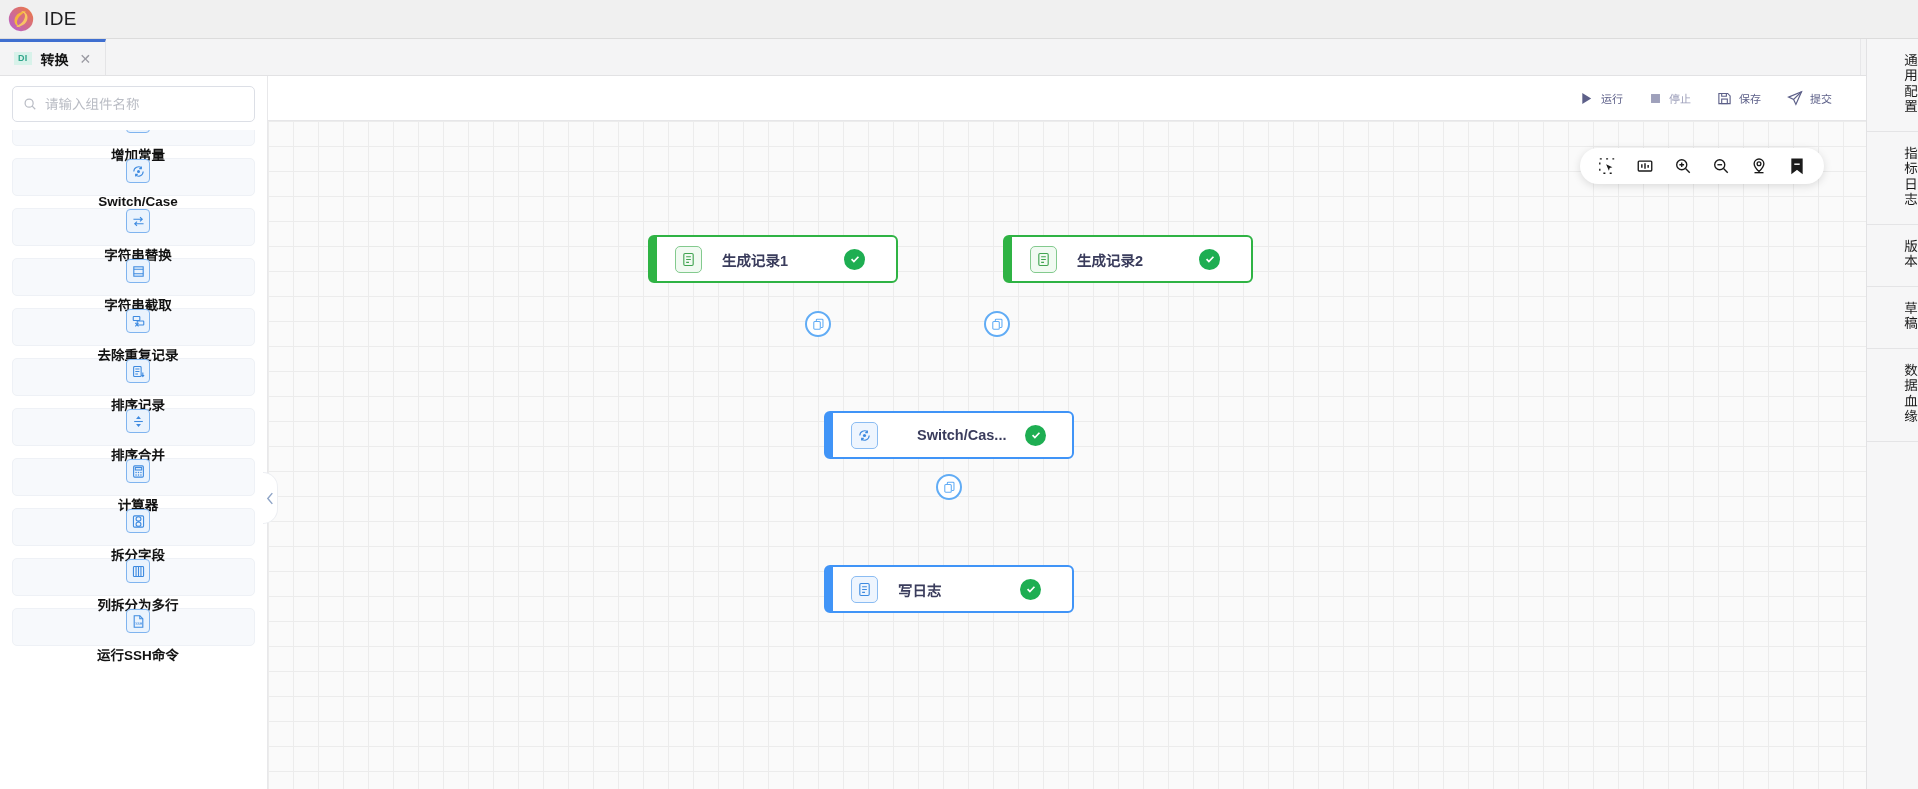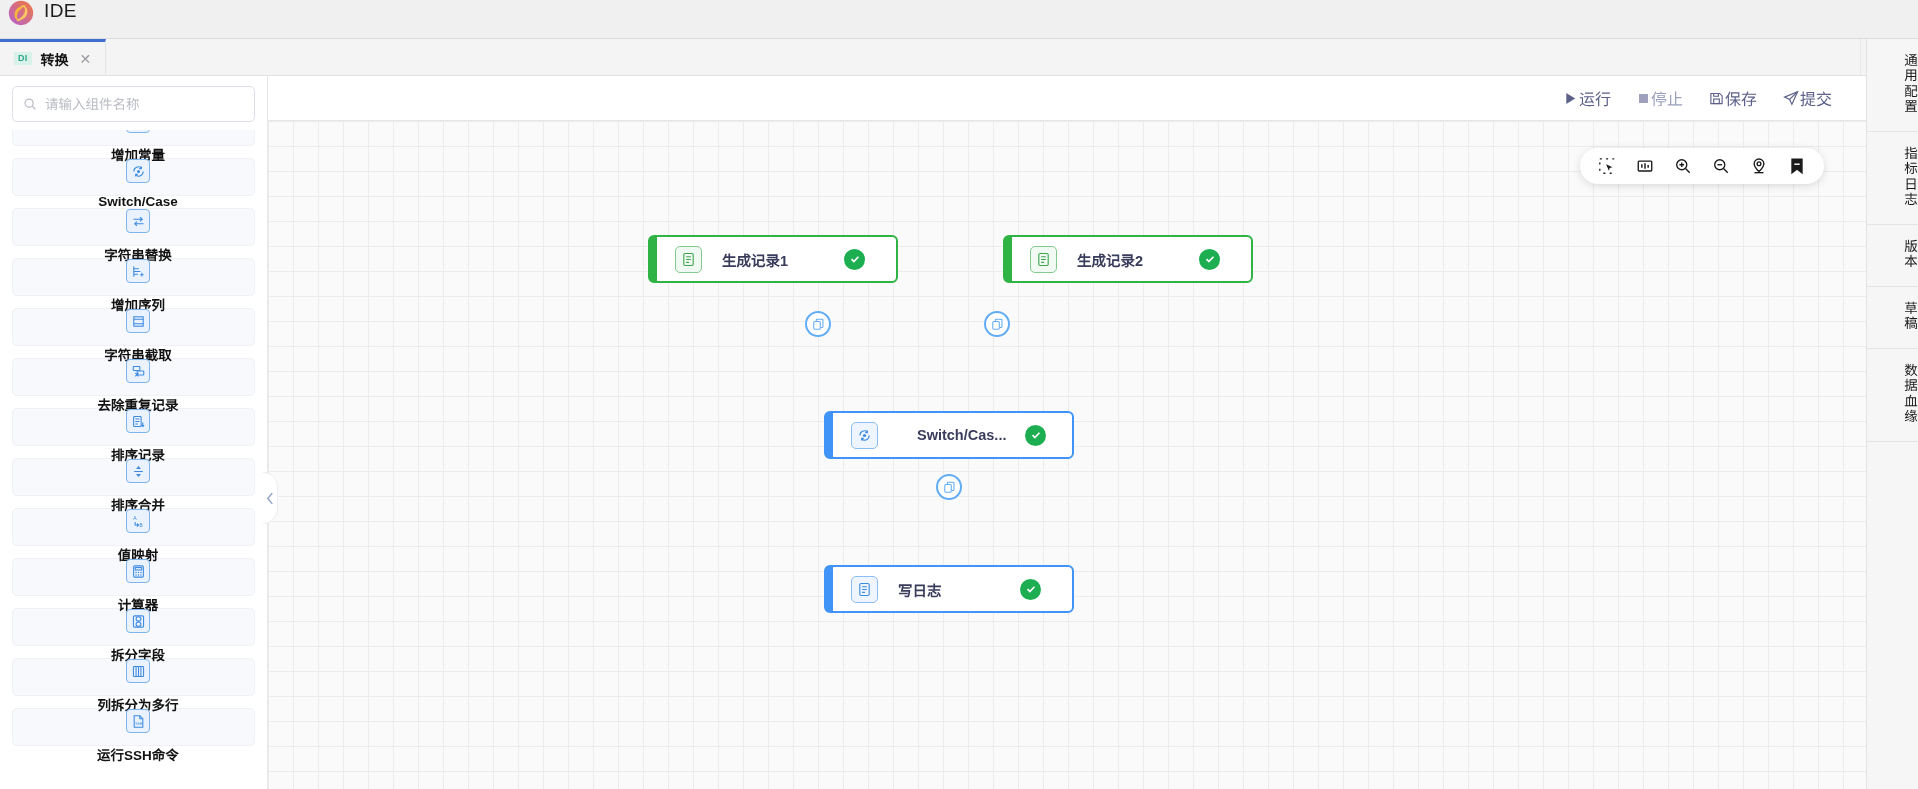--- a/index.html
+++ b/index.html
@@ -10,21 +10,21 @@
     background: #ffffff;
     overflow: hidden;
   }
   #app { position: relative; width: 1918px; height: 789px; }
 
   
   .titlebar {
     position: absolute; left: 0; top: 0; width: 1918px; height: 39px;
     background: #f0f0f0;
     border-bottom: 1px solid #dcdcdc;
-    display: flex; align-items: flex-start; gap: 10px; padding-left: 8px;
+    display: flex; align-items: center; gap: 10px; padding-left: 8px;
   }
   .logo-swirl { width: 26px; height: 26px; flex: 0 0 26px; }
   .app-title {
     font-size: 19px; color: #1d1d1f; letter-spacing: .4px;
     font-family: "Liberation Sans", sans-serif;
   }
 
   
   .tabbar {
     position: absolute; left: 0; top: 39px; width: 1918px; height: 37px;
@@ -108,22 +108,22 @@
   }
 
   
   .editor-toolbar {
     position: absolute; left: 268px; top: 76px; width: 1598px; height: 45px;
     background: #ffffff; border-bottom: 1px solid #e6e6e8;
     display: flex; align-items: center; justify-content: flex-end;
     gap: 26px; padding-right: 34px;
   }
   .tb-btn {
-    display: flex; align-items: center; gap: 1px;
-    font-size: 16px; color: #5d6089; cursor: pointer;
+    display: flex; align-items: center; gap: 7px;
+    font-size: 11px; color: #5d6089; cursor: pointer;
     background: none; border: none;
     font-family: "Liberation Sans", sans-serif;
   }
   .tb-btn.disabled { color: #9ea0bb; cursor: default; }
 
   
   .canvas {
     position: absolute; left: 268px; top: 121px; width: 1598px; height: 668px;
     background-color: #fafafa;
     background-image:
@@ -274,30 +274,20 @@
               <svg width="15" height="15" viewBox="0 0 16 16" fill="none" stroke="currentColor" stroke-width="1.15">
                 <path d="M2.6 5.6h9.2M9.6 3.4l2.4 2.2-2.4 2.2"></path>
                 <path d="M13.4 10.4H4.2M6.4 8.2L4 10.4l2.4 2.2"></path>
               </svg>
             </span>
             <span class="comp-label">字符串替换</span>
           </div>
           <div class="comp-item">
             <span class="comp-icon">
               <svg width="15" height="15" viewBox="0 0 16 16" fill="none" stroke="currentColor" stroke-width="1.15">
-                <path d="M3 2.4v11.2"></path>
-                <path d="M3 5h5.4M3 8h7M3 11h4.4"></path>
-                <path d="M11.6 9.2v4M9.8 11.4h3.6"></path>
-              </svg>
-            </span>
-            <span class="comp-label">增加序列</span>
-          </div>
-          <div class="comp-item">
-            <span class="comp-icon">
-              <svg width="15" height="15" viewBox="0 0 16 16" fill="none" stroke="currentColor" stroke-width="1.15">
                 <rect x="3" y="3" width="10" height="10"></rect>
                 <path d="M3 5.6h10M3 10.4h10"></path>
               </svg>
             </span>
             <span class="comp-label">字符串截取</span>
           </div>
           <div class="comp-item">
             <span class="comp-icon">
               <svg width="15" height="15" viewBox="0 0 16 16" fill="none" stroke="currentColor" stroke-width="1.15">
                 <rect x="2.4" y="2.6" width="7" height="4.4" rx=".6"></rect>
@@ -319,30 +309,20 @@
           </div>
           <div class="comp-item">
             <span class="comp-icon">
               <svg width="15" height="15" viewBox="0 0 16 16" fill="none" stroke="currentColor" stroke-width="1.15">
                 <path d="M8 2.2L5.4 5.4h5.2z" fill="currentColor" stroke="none"></path>
                 <path d="M8 13.8L5.4 10.6h5.2z" fill="currentColor" stroke="none"></path>
                 <path d="M3.4 8h9.2"></path>
               </svg>
             </span>
             <span class="comp-label">排序合并</span>
-          </div>
-          <div class="comp-item">
-            <span class="comp-icon">
-              <svg width="15" height="15" viewBox="0 0 16 16" fill="none" stroke="currentColor" stroke-width="1.15">
-                <text x="2.4" y="6.8" font-size="5.4" fill="currentColor" stroke="none" font-family="sans-serif">A</text>
-                <text x="9" y="13.4" font-size="5" fill="currentColor" stroke="none" font-family="sans-serif">B</text>
-                <path d="M4.4 8.6v3.2h3.6M6.4 10.2l1.8 1.6-1.8 1.6"></path>
-              </svg>
-            </span>
-            <span class="comp-label">值映射</span>
           </div>
           <div class="comp-item">
             <span class="comp-icon">
               <svg width="15" height="15" viewBox="0 0 16 16" fill="none" stroke="currentColor" stroke-width="1.15">
                 <rect x="2.8" y="2" width="10.4" height="12" rx="1.2"></rect>
                 <rect x="4.6" y="3.8" width="6.8" height="2.6"></rect>
                 <circle cx="5.4" cy="9" r=".8" fill="currentColor" stroke="none"></circle>
                 <circle cx="8" cy="9" r=".8" fill="currentColor" stroke="none"></circle>
                 <circle cx="10.6" cy="9" r=".8" fill="currentColor" stroke="none"></circle>
                 <circle cx="5.4" cy="11.6" r=".8" fill="currentColor" stroke="none"></circle>

